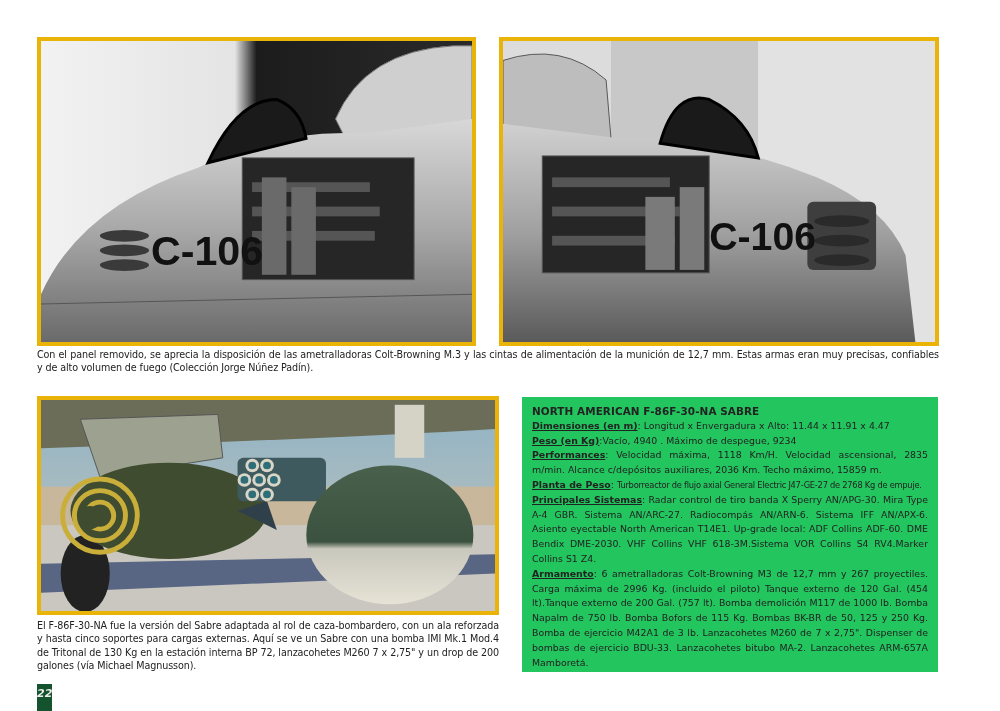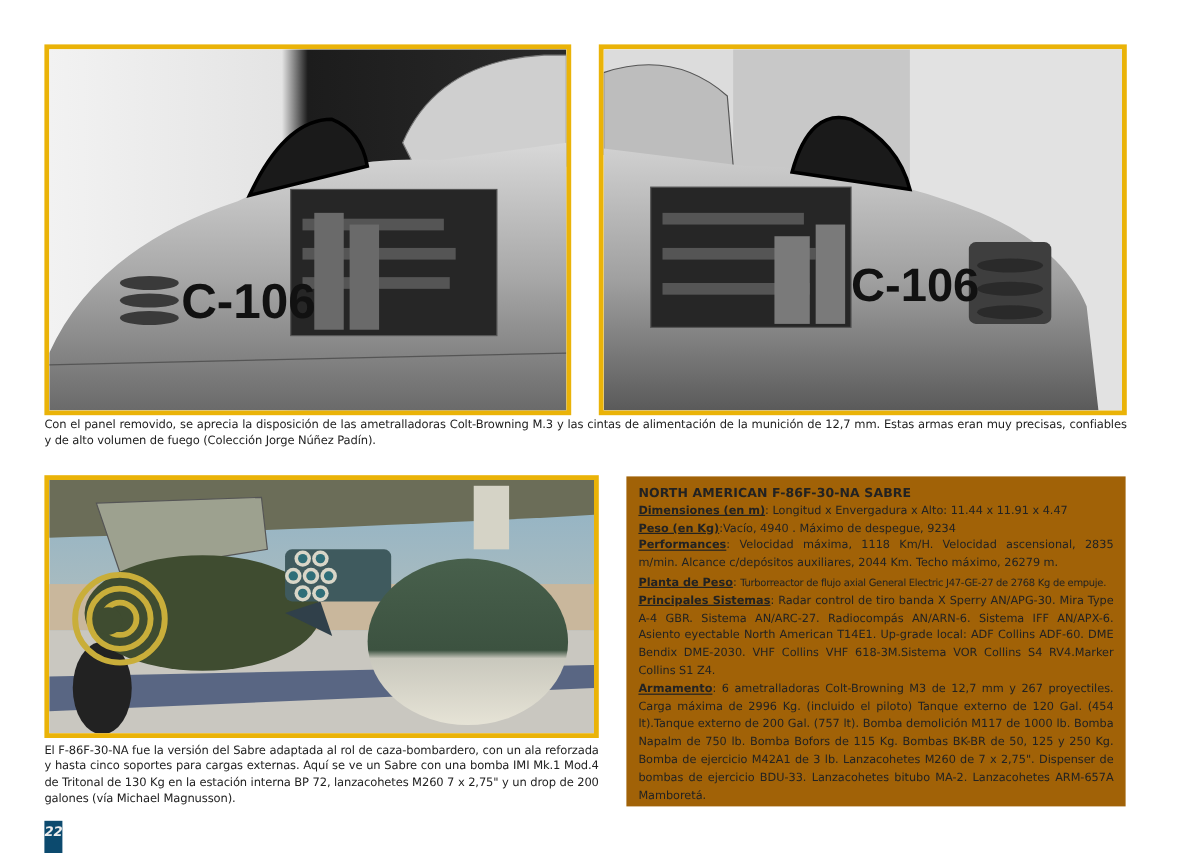--- a/index.html
+++ b/index.html
@@ -1,28 +1,28 @@
 <!DOCTYPE html>
 <html><head>
 <meta charset="utf-8">
 <style>
   html, body { margin:0; padding:0; }
   body { width:1000px; height:711px; background:#ffffff; position:relative; overflow:hidden;
          font-family:"DejaVu Sans", sans-serif; color:#1a1a1a; }
   .photo { position:absolute; border:4px solid #eab308; box-sizing:border-box; overflow:hidden; }
   .photo svg { display:block; width:100%; height:100%; }
   .caption { position:absolute; font-size:9.6px; line-height:13.4px; color:#222; letter-spacing:-0.1px; }
-  .specbox { position:absolute; left:522px; top:397px; width:416px; height:275px; background:#a16207;
+  .specbox { position:absolute; left:522px; top:397px; width:416px; height:275px; background:#22c55e;
              box-sizing:border-box; padding:7px 10px 6px 10px; font-size:9.4px; line-height:14.8px; color:#222;
              text-align:justify; }
   .specbox .title { font-weight:bold; font-size:10.4px; letter-spacing:0.1px; }
   .specbox .subtitle { font-size:10.6px; }
   .specbox .lbl { font-weight:bold;text-decoration:underline; }
   .specbox .narrow { font-size:8.3px; letter-spacing:-0.25px;margin-top:12px; }
-  .pagenum { position:absolute; left:37px; top:684px; width:15px; height:27px; background:#0c4a6e;
+  .pagenum { position:absolute; left:37px; top:684px; width:15px; height:27px; background:#14532d;
              color:#eee; font-size:11px; font-style:italic; text-align:center; line-height:20px; font-weight:bold; }
 </style>
 </head>
 <body>
 
 <div class="photo" style="left:37px; top:37px; width:439px; height:309px;">
   <svg viewBox="0 0 439 309" preserveAspectRatio="none">
     <defs>
       <linearGradient id="bgL" x1="0" x2="1">
           <stop offset="0" stop-color="#f2f2f2"></stop>
@@ -145,19 +145,19 @@
     <ellipse cx="355" cy="140" rx="85" ry="72" fill="url(#tankB)"></ellipse>
   </svg>
 </div>
 
 <div class="caption" style="left:37px; top:619px; width:462px; text-align:justify;">El F-86F-30-NA fue la versión del Sabre adaptada al rol de caza-bombardero, con un ala reforzada y hasta cinco soportes para cargas externas. Aquí se ve un Sabre con una bomba IMI Mk.1 Mod.4 de Tritonal de 130 Kg en la estación interna BP 72, lanzacohetes M260 7 x 2,75" y un drop de 200 galones (vía Michael Magnusson).</div>
 
 <div class="specbox">
   <div class="title">NORTH AMERICAN F-86F-30-NA SABRE</div>
   <div><span class="lbl">Dimensiones (en m)</span><span>: </span><span>Longitud x Envergadura x Alto: 11.44 x 11.91 x 4.47</span></div>
   <div><span class="lbl">Peso (en Kg)</span><span>:</span><span>Vacío, 4940 . Máximo de despegue, 9234</span></div>
-  <div><span class="lbl">Performances</span><span>: </span><span>Velocidad máxima, 1118 Km/H. Velocidad ascensional, 2835 m/min. Alcance c/depósitos auxiliares, 2044 Km. Techo máximo, 26279 m.</span></div>
+  <div><span class="lbl">Performances</span><span>: </span><span>Velocidad máxima, 1118 Km/H. Velocidad ascensional, 2835 m/min. Alcance c/depósitos auxiliares, 2036 Km. Techo máximo, 15859 m.</span></div>
   <div><span class="lbl">Planta de Peso</span><span>: </span><span class="narrow">Turborreactor de flujo axial General Electric J47-GE-27 de 2768 Kg de empuje.</span></div>
   <div><span class="lbl">Principales Sistemas</span><span>: </span><span>Radar control de tiro banda X Sperry AN/APG-30. Mira Type A-4 GBR. Sistema AN/ARC-27. Radiocompás AN/ARN-6. Sistema IFF AN/APX-6. Asiento eyectable North American T14E1. Up-grade local: ADF Collins ADF-60. DME Bendix DME-2030. VHF Collins VHF 618-3M.Sistema VOR Collins S4 RV4.Marker Collins S1 Z4.</span></div>
   <div><span class="lbl">Armamento</span><span>: </span><span>6 ametralladoras Colt-Browning M3 de 12,7 mm y 267 proyectiles. Carga máxima de 2996 Kg. (incluido el piloto) Tanque externo de 120 Gal. (454 lt).Tanque externo de 200 Gal. (757 lt). Bomba demolición M117 de 1000 lb. Bomba Napalm de 750 lb. Bomba Bofors de 115 Kg. Bombas BK-BR de 50, 125 y 250 Kg. Bomba de ejercicio M42A1 de 3 lb. Lanzacohetes M260 de 7 x 2,75". Dispenser de bombas de ejercicio BDU-33. Lanzacohetes bitubo MA-2. Lanzacohetes ARM-657A Mamboretá.</span></div>
 </div>
 
 <div class="pagenum">22</div>
 
 </body></html>

